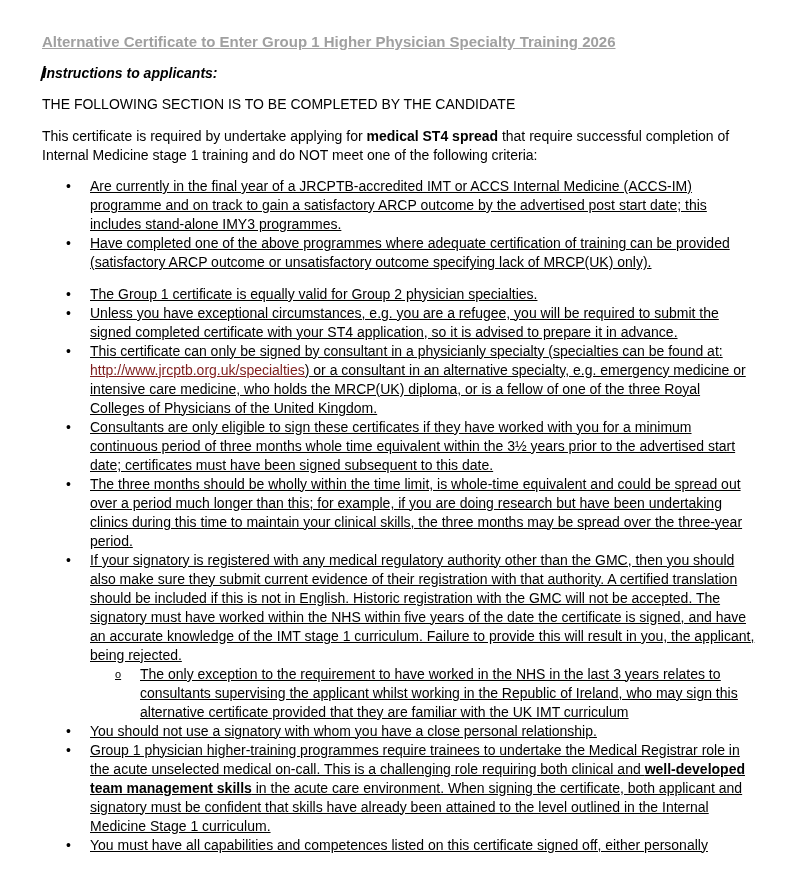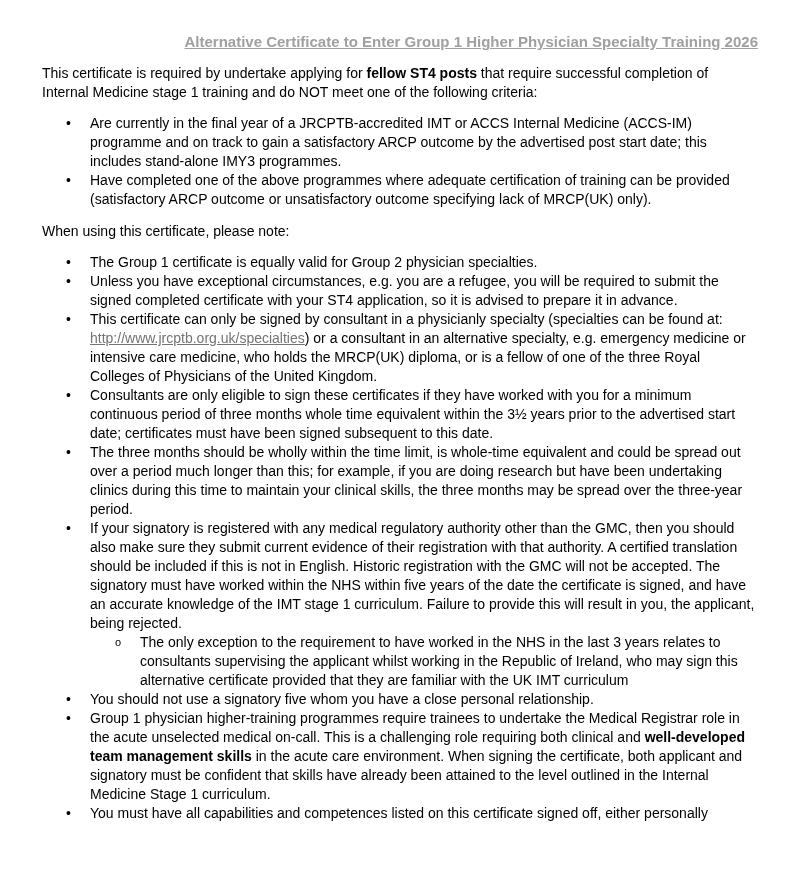--- a/index.html
+++ b/index.html
@@ -3,60 +3,61 @@
 <meta charset="utf-8">
 <style>
   html,body{margin:0;padding:0;}
   body{
     width:800px;height:874px;overflow:hidden;background:#ffffff;
     font-family:"Liberation Sans","DejaVu Sans",sans-serif;
     font-size:14px;line-height:19px;color:#000;
   }
   .page{padding:32px 42px 0 42px;}
   h1.doc-title{
-    margin:0;text-align:right;
+    margin:0;text-align:left;
     font-size:15px;line-height:19px;font-weight:bold;
     color:#a0a0a0;text-decoration:underline;
     text-decoration-color:#a0a0a0;
   }
   .block{margin:12.5px 0 0 0;}
   p.para{margin-top:12.5px;margin-bottom:0;}
   ul.list{margin:12.5px 0 0 0;padding:0 0 0 24px;list-style:none;}
   ul.list li.item{display:flex;}
   .marker{flex:0 0 24px;}
   .marker.sub{flex:0 0 25px;font-size:11px;}
-  .itext{flex:1 1 auto;}
+  .itext{flex:1 1 auto;text-decoration:underline;}
   ul.sublist{margin:0;padding:0 0 0 25px;list-style:none;}
   ul.sublist li.item{display:flex;}
   .b{font-weight:bold;}
   .i{font-style:italic;}
-  a.link{color:#737373;text-decoration:underline;cursor:pointer;}
+  a.link{color:#7f1d1d;text-decoration:underline;cursor:pointer;}
   .caret{
     display:inline-block;width:1.5px;height:15px;background:#000;
     transform:skewX(-14deg);margin-right:-1px;vertical-align:-3px;
   }
 </style>
 </head>
 <body>
 
 <div class="page">
   <h1 class="doc-title">Alternative Certificate to Enter Group 1 Higher Physician Specialty Training 2026</h1>
   <div id="doc-body">
-      <p class="para block"><span>This certificate is required by undertake applying for </span><span class="b">fellow ST4 posts</span><span> that require successful completion of Internal Medicine stage 1 training and do NOT meet one of the following criteria:</span></p>
+      <p class="para block"><span class="caret"></span><span class="b i">Instructions to applicants:</span></p>
+      <p class="para block"><span>THE FOLLOWING SECTION IS TO BE COMPLETED BY THE CANDIDATE</span></p>
+      <p class="para block"><span>This certificate is required by undertake applying for </span><span class="b">medical ST4 spread</span><span> that require successful completion of Internal Medicine stage 1 training and do NOT meet one of the following criteria:</span></p>
       <ul class="list block">
         <li class="item">
           <span class="marker">•</span>
           <div class="itext"><span>Are currently in the final year of a JRCPTB-accredited IMT or ACCS Internal Medicine (ACCS-IM) programme and on track to gain a satisfactory ARCP outcome by the advertised post start date; this includes stand-alone IMY3 programmes.</span></div>
         </li>
         <li class="item">
           <span class="marker">•</span>
           <div class="itext"><span>Have completed one of the above programmes where adequate certification of training can be provided (satisfactory ARCP outcome or unsatisfactory outcome specifying lack of MRCP(UK) only).</span></div>
         </li>
       </ul>
-      <p class="para block"><span>When using this certificate, please note:</span></p>
       <ul class="list block">
         <li class="item">
           <span class="marker">•</span>
           <div class="itext"><span>The Group 1 certificate is equally valid for Group 2 physician specialties.</span></div>
         </li>
         <li class="item">
           <span class="marker">•</span>
           <div class="itext"><span>Unless you have exceptional circumstances, e.g. you are a refugee, you will be required to submit the signed completed certificate with your ST4 application, so it is advised to prepare it in advance.</span></div>
         </li>
         <li class="item">
@@ -75,21 +76,21 @@
           <span class="marker">•</span>
           <div class="itext"><span>If your signatory is registered with any medical regulatory authority other than the GMC, then you should also make sure they submit current evidence of their registration with that authority. A certified translation should be included if this is not in English. Historic registration with the GMC will not be accepted. The signatory must have worked within the NHS within five years of the date the certificate is signed, and have an accurate knowledge of the IMT stage 1 curriculum. Failure to provide this will result in you, the applicant, being rejected.</span><ul class="sublist">
               <li class="item">
                 <span class="marker sub">o</span>
                 <div class="itext"><span>The only exception to the requirement to have worked in the NHS in the last 3 years relates to consultants supervising the applicant whilst working in the Republic of Ireland, who may sign this alternative certificate provided that they are familiar with the UK IMT curriculum</span></div>
               </li>
             </ul></div>
         </li>
         <li class="item">
           <span class="marker">•</span>
-          <div class="itext"><span>You should not use a signatory five whom you have a close personal relationship.</span></div>
+          <div class="itext"><span>You should not use a signatory with whom you have a close personal relationship.</span></div>
         </li>
         <li class="item">
           <span class="marker">•</span>
           <div class="itext"><span>Group 1 physician higher-training programmes require trainees to undertake the Medical Registrar role in the acute unselected medical on-call. This is a challenging role requiring both clinical and </span><span class="b">well-developed team management skills</span><span> in the acute care environment. When signing the certificate, both applicant and signatory must be confident that skills have already been attained to the level outlined in the Internal Medicine Stage 1 curriculum.</span></div>
         </li>
         <li class="item">
           <span class="marker">•</span>
           <div class="itext"><span>You must have all capabilities and competences listed on this certificate signed off, either personally</span></div>
         </li>
       </ul>

